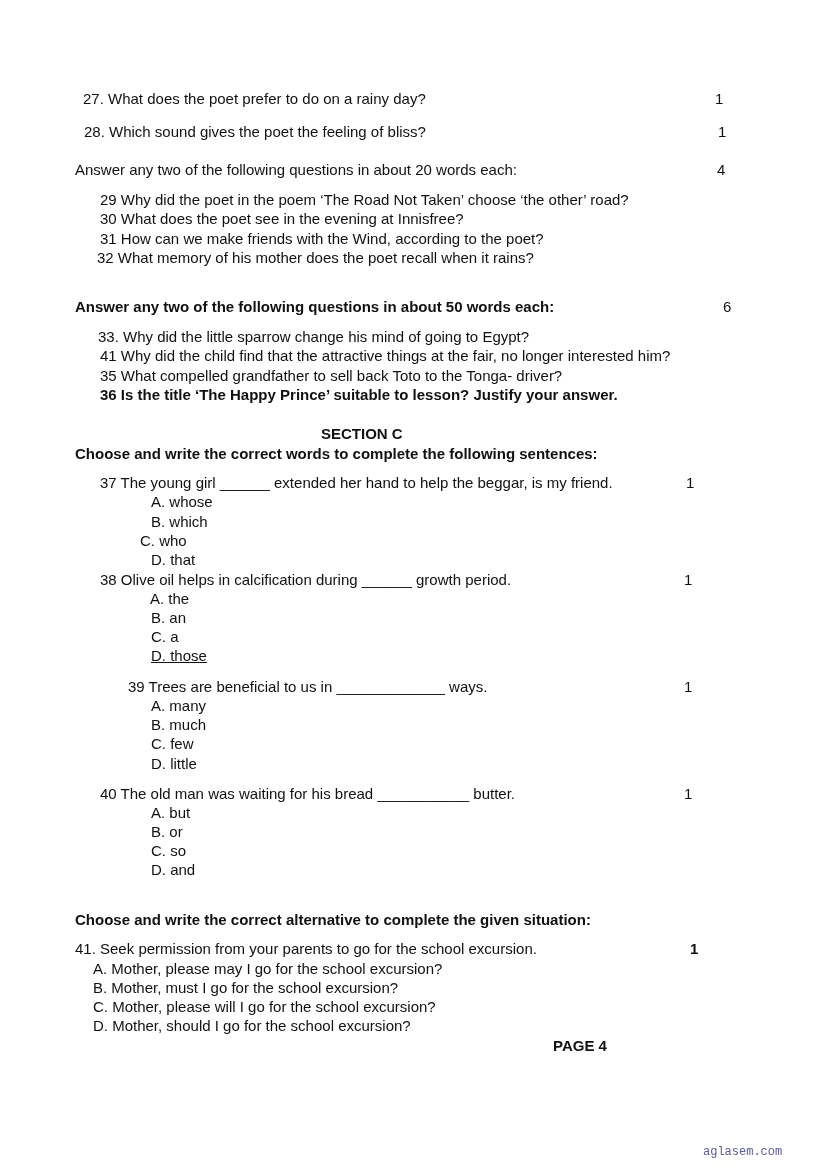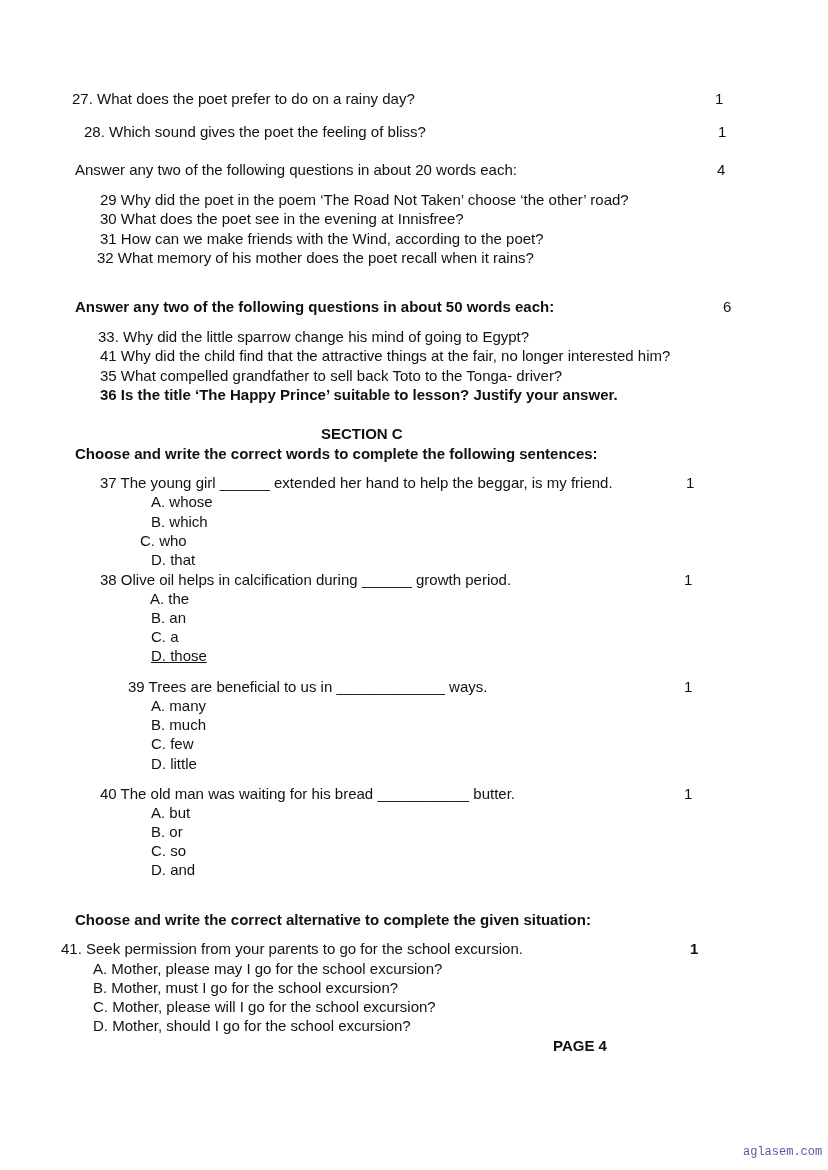--- a/index.html
+++ b/index.html
@@ -7,21 +7,21 @@
            font-family: "Liberation Sans", sans-serif; color: #111; font-size: 15px; }
     .abs { position: absolute; white-space: nowrap; line-height: 19px; }
     .bold { font-weight: bold; }
     .marks { position: absolute; white-space: nowrap; line-height: 19px; }
     .opt { position: absolute; white-space: nowrap; line-height: 19px; }
     .watermark { position: absolute; font-family: "Liberation Mono", monospace; font-size: 12px; color: #5a5aa0; }
   </style>
 </head>
 <body>
 
-<div class="abs" style="left:72px; top:89px;">
+<div class="abs" style="left:83px; top:89px;">
   <span>27.</span>
   <span>What does the poet prefer to do on a rainy day?</span>
 </div>
 <div class="marks" style="left:715px; top:89px;">1</div>
 
 <div class="abs" style="left:84px; top:122px;">
   <span>28.</span>
   <span>Which sound gives the poet the feeling of bliss?</span>
 </div>
 <div class="marks" style="left:718px; top:122px;">1</div>
@@ -67,21 +67,21 @@
 <div class="opt" style="left:151px; top:754px;">D.  little</div>
 
 <div class="abs" style="left:100px; top:784px;">40 The old man was waiting for his bread ___________ butter.</div>
 <div class="marks" style="left:684px; top:784px;">1</div>
 <div class="opt" style="left:151px; top:803px;">A.  but</div>
 <div class="opt" style="left:151px; top:822px;">B.  or</div>
 <div class="opt" style="left:151px; top:841px;">C.  so</div>
 <div class="opt" style="left:151px; top:860px;">D.  and</div>
 
 <div class="abs bold" style="left:75px; top:910px;">Choose and write the correct alternative to complete the given situation:</div>
-<div class="abs" style="left:61px; top:939px;">41. Seek permission from your parents to go for the school excursion.</div>
+<div class="abs" style="left:75px; top:939px;">41. Seek permission from your parents to go for the school excursion.</div>
 <div class="marks bold" style="left:690px; top:939px;">1</div>
 <div class="opt" style="left:93px; top:959px;">A. Mother, please may I go for the school excursion?</div>
 <div class="opt" style="left:93px; top:978px;">B. Mother, must I go for the school excursion?</div>
 <div class="opt" style="left:93px; top:997px;">C. Mother, please will I go for the school excursion?</div>
 <div class="opt" style="left:93px; top:1016px;">D. Mother, should I go for the school excursion?</div>
 
 <div class="abs bold" style="left:553px; top:1036px;">PAGE 4</div>
-<div class="watermark" style="left:703px; top:1145px;margin-left:40px;">aglasem.com</div>
+<div class="watermark" style="left:703px; top:1145px;">aglasem.com</div>
 
 </body></html>

